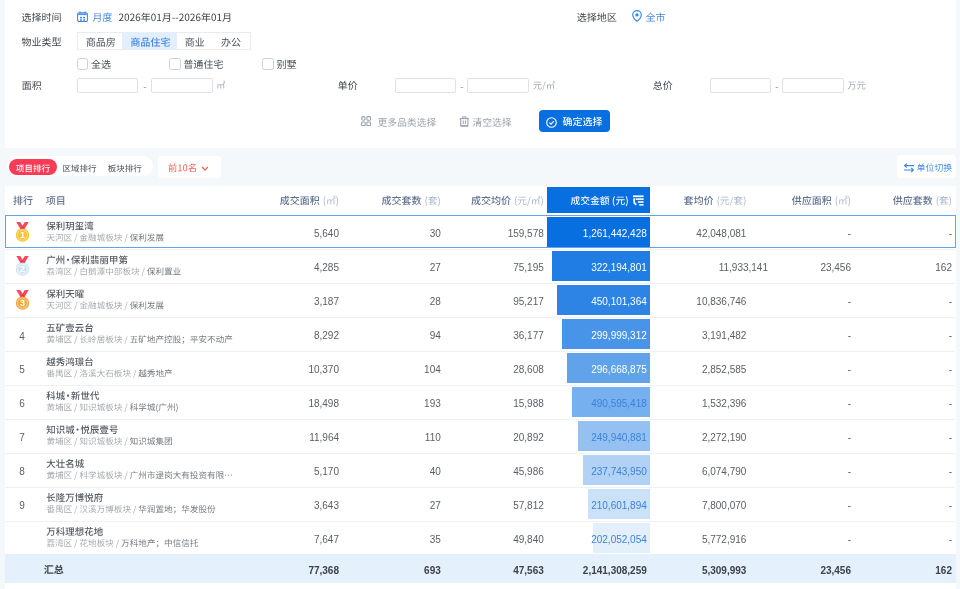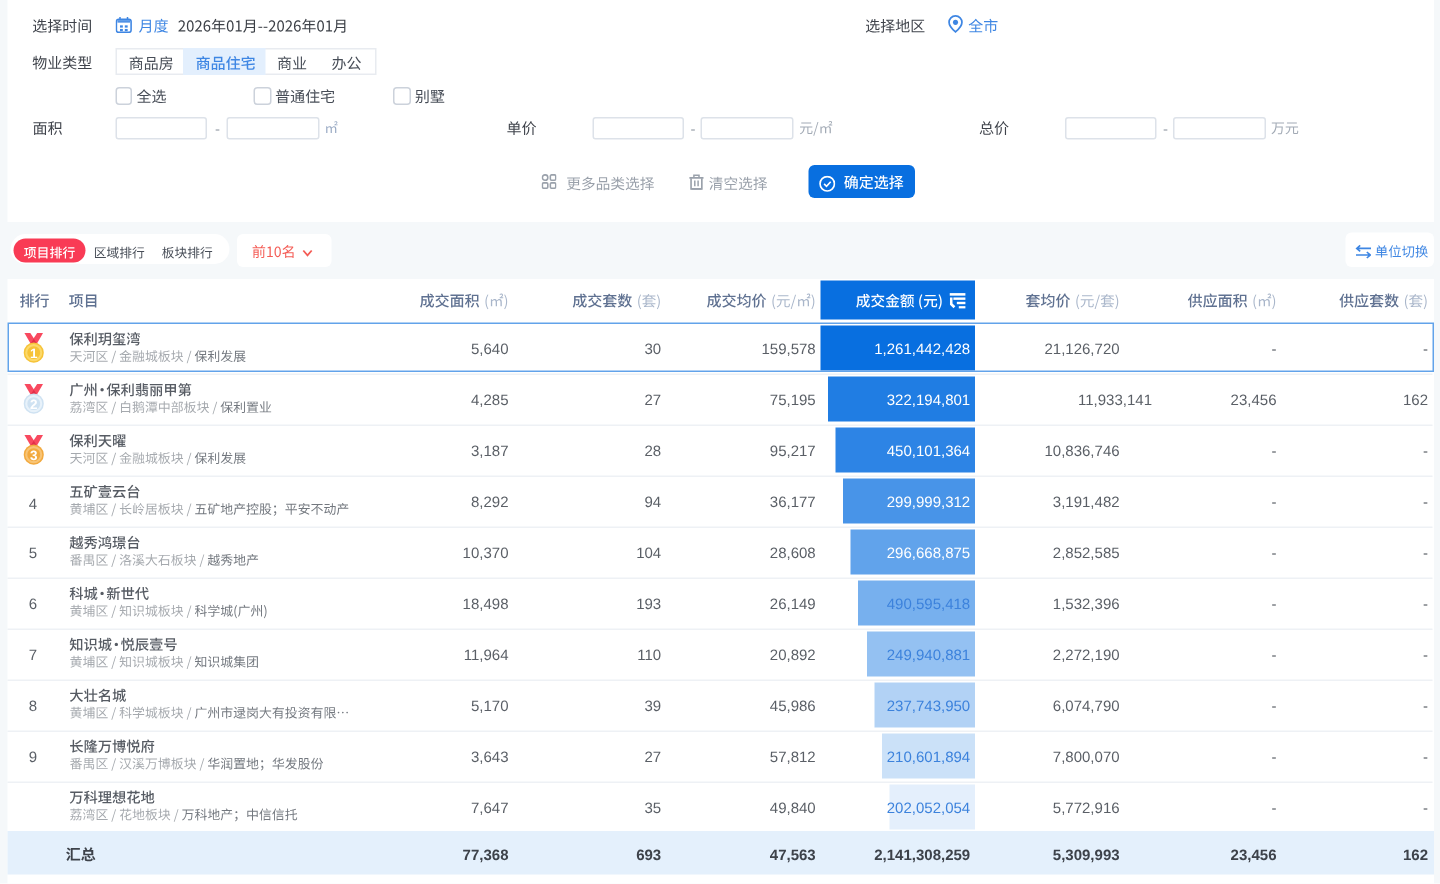--- a/index.html
+++ b/index.html
@@ -26,21 +26,21 @@
 <div class="a" style="left:7px;top:156px;width:146px;height:20px;background:#fff;border-radius:10px"></div>
 <div class="a" style="left:9.2px;top:159.2px;width:47.6px;height:16.3px;background:#f93b55;border-radius:8px"></div>
 <div class="a" style="left:157.9px;top:155.5px;width:63.5px;height:22px;background:#fff;border-radius:4px"></div>
 <div class="a" style="left:897px;top:155.4px;width:59.2px;height:22.4px;background:#fff;border-radius:4px"></div>
 <div class="a" style="left:547px;top:187px;width:102.5px;height:26px;background:#086fe0"></div>
 <div class="a" style="left:546.7px;top:217.0px;width:102.9px;height:30.0px;background:rgba(8,111,224,1)"></div>
 <div class="num" style="left:219.0px;top:228.2px;width:120px">5,640</div>
 <div class="num" style="left:320.8px;top:228.2px;width:120px">30</div>
 <div class="num" style="left:423.8px;top:228.2px;width:120px">159,578</div>
 <div class="num" style="left:526.8px;top:228.2px;width:120px;color:#fff">1,261,442,428</div>
-<div class="num" style="left:626.4px;top:228.2px;width:120px">21,126,720</div>
+<div class="num" style="left:626.4px;top:228.2px;width:120px">42,048,081</div>
 <div class="num" style="left:731.0px;top:228.2px;width:120px">-</div>
 <div class="num" style="left:832.0px;top:228.2px;width:120px">-</div>
 <div class="a" style="left:5px;top:248.9px;width:950px;height:1px;background:#eef1f5"></div>
 <div class="a" style="left:551.8px;top:250.9px;width:97.8px;height:30.0px;background:rgba(8,111,224,0.9)"></div>
 <div class="num" style="left:219.0px;top:262.1px;width:120px">4,285</div>
 <div class="num" style="left:320.8px;top:262.1px;width:120px">27</div>
 <div class="num" style="left:423.8px;top:262.1px;width:120px">75,195</div>
 <div class="num" style="left:526.8px;top:262.1px;width:120px;color:#fff">322,194,801</div>
 <div class="num" style="left:648px;top:262.1px;width:120px">11,933,141</div>
 <div class="num" style="left:731.0px;top:262.1px;width:120px">23,456</div>
@@ -72,40 +72,40 @@
 <div class="num" style="left:423.8px;top:364.0px;width:120px">28,608</div>
 <div class="num" style="left:526.8px;top:364.0px;width:120px;color:#fff">296,668,875</div>
 <div class="num" style="left:626.4px;top:364.0px;width:120px">2,852,585</div>
 <div class="num" style="left:731.0px;top:364.0px;width:120px">-</div>
 <div class="num" style="left:832.0px;top:364.0px;width:120px">-</div>
 <div class="a" style="left:5px;top:384.8px;width:950px;height:1px;background:#eef1f5"></div>
 <div class="a" style="left:572.4px;top:386.8px;width:77.2px;height:30.0px;background:rgba(8,111,224,0.55)"></div>
 <div class="num" style="left:12px;top:398.4px;width:20px;text-align:center">6</div>
 <div class="num" style="left:219.0px;top:397.9px;width:120px">18,498</div>
 <div class="num" style="left:320.8px;top:397.9px;width:120px">193</div>
-<div class="num" style="left:423.8px;top:397.9px;width:120px">26,149</div>
+<div class="num" style="left:423.8px;top:397.9px;width:120px">15,988</div>
 <div class="num" style="left:526.8px;top:397.9px;width:120px;color:#3c82dc">490,595,418</div>
 <div class="num" style="left:626.4px;top:397.9px;width:120px">1,532,396</div>
 <div class="num" style="left:731.0px;top:397.9px;width:120px">-</div>
 <div class="num" style="left:832.0px;top:397.9px;width:120px">-</div>
 <div class="a" style="left:5px;top:418.7px;width:950px;height:1px;background:#eef1f5"></div>
 <div class="a" style="left:577.6px;top:420.7px;width:72.0px;height:30.0px;background:rgba(8,111,224,0.43)"></div>
 <div class="num" style="left:12px;top:432.3px;width:20px;text-align:center">7</div>
 <div class="num" style="left:219.0px;top:431.9px;width:120px">11,964</div>
 <div class="num" style="left:320.8px;top:431.9px;width:120px">110</div>
 <div class="num" style="left:423.8px;top:431.9px;width:120px">20,892</div>
 <div class="num" style="left:526.8px;top:431.9px;width:120px;color:#3c82dc">249,940,881</div>
 <div class="num" style="left:626.4px;top:431.9px;width:120px">2,272,190</div>
 <div class="num" style="left:731.0px;top:431.9px;width:120px">-</div>
 <div class="num" style="left:832.0px;top:431.9px;width:120px">-</div>
 <div class="a" style="left:5px;top:452.7px;width:950px;height:1px;background:#eef1f5"></div>
 <div class="a" style="left:582.7px;top:454.7px;width:66.9px;height:30.0px;background:rgba(8,111,224,0.31)"></div>
 <div class="num" style="left:12px;top:466.3px;width:20px;text-align:center">8</div>
 <div class="num" style="left:219.0px;top:465.9px;width:120px">5,170</div>
-<div class="num" style="left:320.8px;top:465.9px;width:120px">39</div>
+<div class="num" style="left:320.8px;top:465.9px;width:120px">40</div>
 <div class="num" style="left:423.8px;top:465.9px;width:120px">45,986</div>
 <div class="num" style="left:526.8px;top:465.9px;width:120px;color:#3c82dc">237,743,950</div>
 <div class="num" style="left:626.4px;top:465.9px;width:120px">6,074,790</div>
 <div class="num" style="left:731.0px;top:465.9px;width:120px">-</div>
 <div class="num" style="left:832.0px;top:465.9px;width:120px">-</div>
 <div class="a" style="left:5px;top:486.6px;width:950px;height:1px;background:#eef1f5"></div>
 <div class="a" style="left:587.9px;top:488.6px;width:61.7px;height:30.0px;background:rgba(8,111,224,0.21)"></div>
 <div class="num" style="left:12px;top:500.2px;width:20px;text-align:center">9</div>
 <div class="num" style="left:219.0px;top:499.8px;width:120px">3,643</div>
 <div class="num" style="left:320.8px;top:499.8px;width:120px">27</div>

